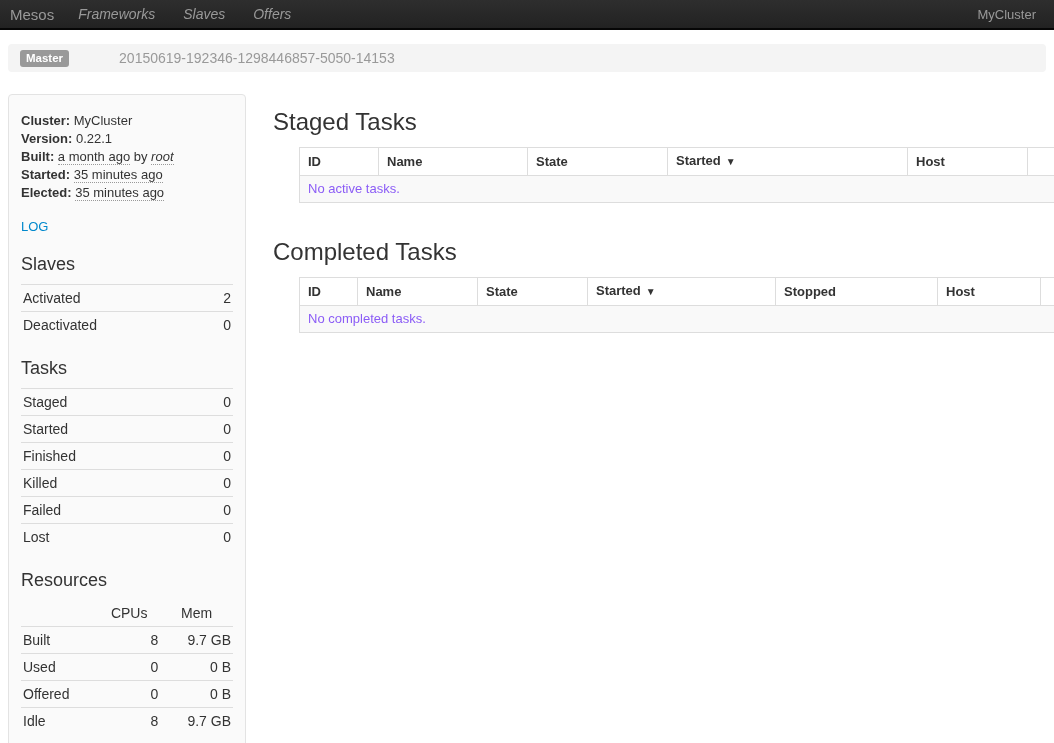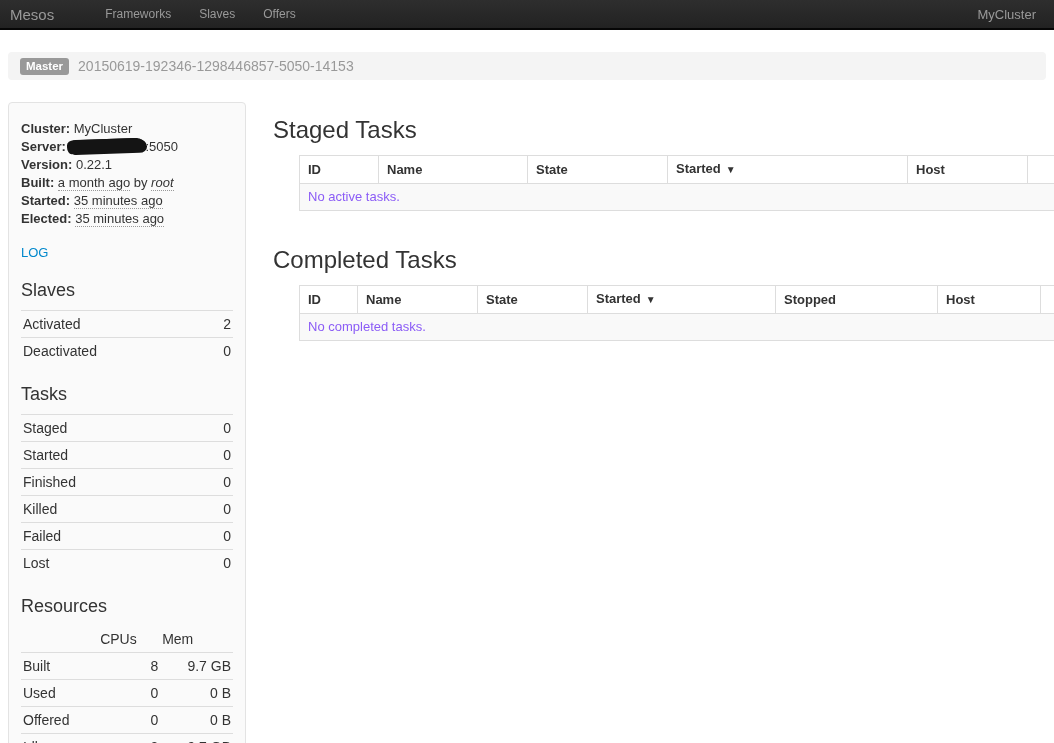--- a/index.html
+++ b/index.html
@@ -14,38 +14,39 @@
   
   .navbar {
     height: 30px;
     background: linear-gradient(#2e2e2e, #222222);
     border-bottom: 2px solid #060606;
     display: flex; align-items: center;
     padding: 0 10px;
   }
   .navbar .brand {
     color: #999; font-size: 15px; text-decoration: none;
-    margin-right: 37px; cursor: pointer;
+    margin-right: 10px; cursor: pointer;
   }
   .navbar .nav-item {
-    color: #999; font-size: 12px; text-decoration: none;
-    padding: 0 14px; cursor: pointer;
+    color: #999; font-size: 14px; text-decoration: none;
+    padding: 0 14px; cursor: pointer; font-style: italic;
   }
   .navbar .nav-right {
     margin-left: auto; color: #999; font-size: 13px; padding-right: 8px;
   }
 
   
   .breadcrumb {
-    margin: 22px 8px 0 8px;
+    margin: 14px 8px 0 8px;
     height: 28px;
     background: #f4f4f4;
     border-radius: 4px;
     display: flex; align-items: center;
     padding: 0 12px;
+    gap: 41px;
   }
   .badge-master {
     background: #999; color: #fff;
     font-size: 11.5px; font-weight: bold;
     padding: 2px 6px; border-radius: 3px;
     line-height: 13px;
   }
   .breadcrumb-id { color: #999; font-size: 14px; margin-left: 9px; }
 
   
@@ -83,21 +84,21 @@
   }
   .stats-table { width: 100%; border-collapse: collapse; }
   .stats-table td, .stats-table th {
     border-top: 1px solid #ddd;
     padding: 5px 2px;
     font-size: 14px; color: #333; font-weight: normal;
     text-align: left; line-height: 16px;
   }
   .stats-table .num { text-align: right; }
   .stats-table thead th { border-top: none; }
-  .stats-table thead .num { text-align: left; }
+  .stats-table thead .num { text-align: center; }
 
   
   .main { flex: 1; min-width: 0; }
   .page-title {
     font-size: 24px; font-weight: 400; color: #333;
     margin: 14px 0 11px 0; line-height: 28px;
   }
   .task-section + .task-section { margin-top: 35px; }
   .task-table {
     width: 100%; border-collapse: collapse; table-layout: fixed;
@@ -136,24 +137,20 @@
 </div>
 
 <div class="layout">
 
   <div class="sidebar">
 
     <div class="info-list">
       <div class="info-line">
         <b>Cluster:</b>
         <span>MyCluster</span>
-      </div>
-      <div class="info-line">
-        <b>Server:</b>
-        <span class="redaction"></span><span>:5050</span>
       </div>
       <div class="info-line">
         <b>Version:</b>
         <span>0.22.1</span>
       </div>
       <div class="info-line">
         <b>Built:</b>
         <span class="dotted">a month ago</span>
         <span>by</span>
         <span class="dotted italic">root</span>

